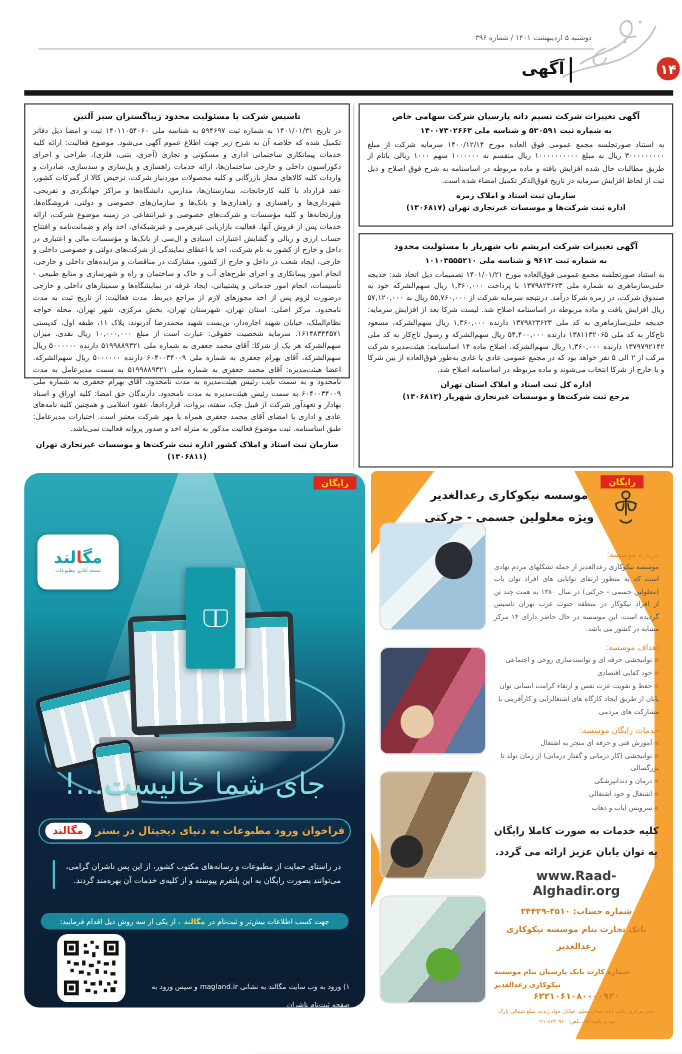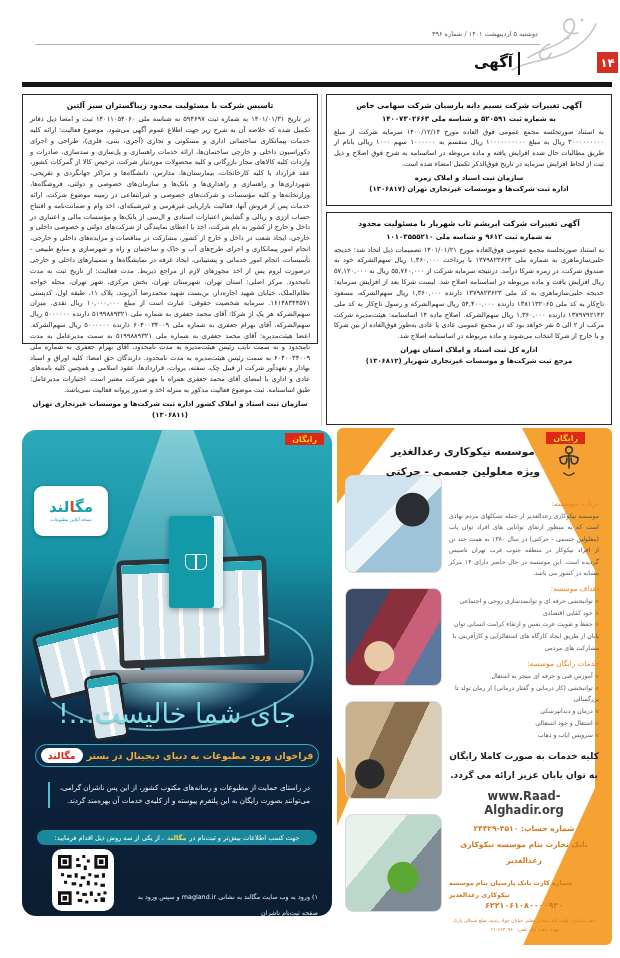--- a/index.html
+++ b/index.html
@@ -4,21 +4,21 @@
 <style>
   html,body{margin:0;padding:0;background:#e9e9e9;}
   *{box-sizing:border-box;}
   .page{position:relative;width:620px;height:958px;background:#ffffff;margin:0 auto;
         font-family:"DejaVu Sans",sans-serif;overflow:hidden;}
   
   .date-line{position:absolute;top:30px;right:82px;font-size:6.5px;color:#555;direction:rtl;}
   .date-rule{position:absolute;top:44px;left:35px;right:80px;height:1px;background:#b5b5b5;}
   .news-logo{position:absolute;top:14px;right:18px;width:104px;height:62px;}
   .page-num{position:absolute;top:52px;right:2px;width:21px;height:21px;background:#d42f22;
-            color:#fff;font-weight:bold;font-size:12px;display:flex;align-items:center;justify-content:center;}
+            color:#fff;font-weight:bold;font-size:12px;display:flex;align-items:center;justify-content:center;border-radius:10px;}
   .section-label{position:absolute;top:53px;right:107px;font-size:15px;font-weight:bold;color:#111;direction:rtl;}
   .section-bar{position:absolute;top:52px;right:100px;width:2.5px;height:23px;background:#111;}
   .thick-rule{position:absolute;top:82px;left:22px;right:8px;height:5px;background:#161616;}
   
   .art{position:absolute;border:1px solid #2a2a2a;background:#fff;padding:4px 7px;direction:rtl;}
   .art-left{left:22px;top:94px;width:296px;height:250px;}
   .art-rt{left:326px;top:94px;width:286px;height:112px;}
   .art-rb{left:326px;top:212px;width:286px;height:213px;}
   .col-divider{position:absolute;left:321px;top:94px;width:1px;height:331px;background:#cccccc;}
   .art-title{font-weight:bold;font-size:7.5px;text-align:center;color:#111;margin:1px 0 2px;line-height:1.6;}

